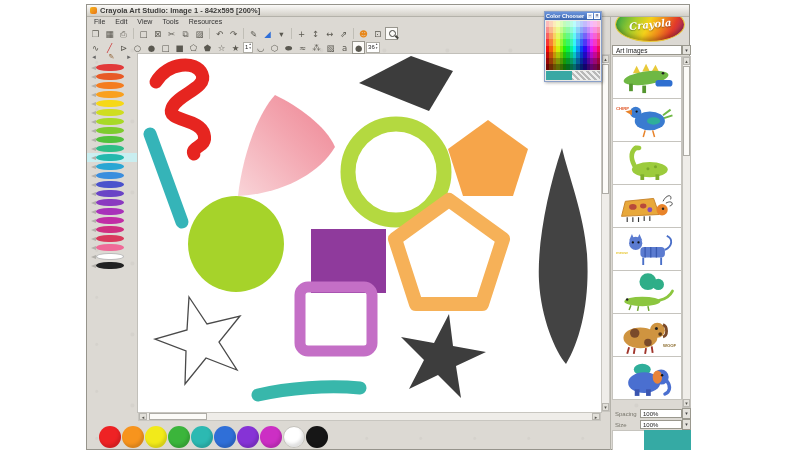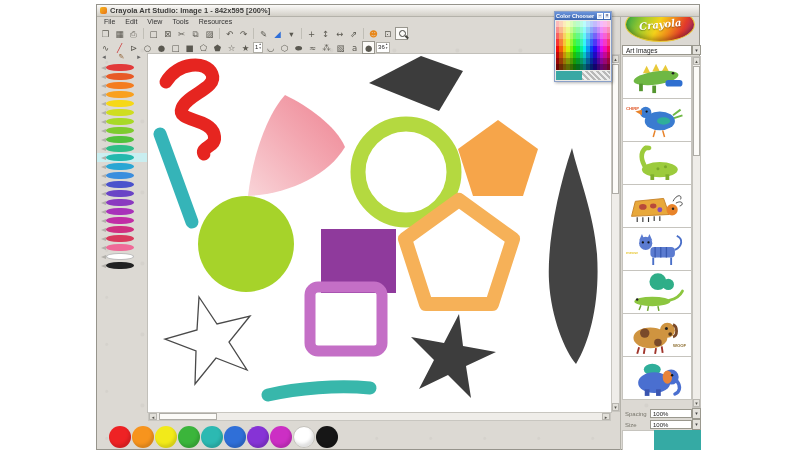--- a/index.html
+++ b/index.html
@@ -1,17 +1,17 @@
 <!DOCTYPE html>
 <html><head>
 <meta charset="utf-8">
 <style>
   *{margin:0;padding:0;box-sizing:border-box}
   body{width:800px;height:450px;background:#fff;font-family:"Liberation Sans",sans-serif;position:relative;overflow:hidden}
-  .window{position:absolute;left:96px;top:4px;width:604px;height:446px;background:#dcd9d3;border:1px solid #96948c;
+  .window{position:absolute;left:86px;top:4px;width:604px;height:446px;background:#dcd9d3;border:1px solid #96948c;
     background-image:radial-gradient(circle at 18% 22%, rgba(0,0,0,.03) 1px, transparent 2px),radial-gradient(circle at 72% 64%, rgba(0,0,0,.03) 1.5px, transparent 2.5px);background-size:54px 47px,63px 71px;}
   .titlebar{position:absolute;left:0;top:0;right:0;height:12px;background:linear-gradient(#fbfaf8,#d2cfc7);border-bottom:1px solid #b4b2aa;display:flex;align-items:center;gap:3px;padding:0 3px;z-index:3}
   .app-icon{width:7px;height:7px;border-radius:2px;background:linear-gradient(135deg,#f7b61a,#e8731a);flex:none}
   .title-text{font-size:7.5px;font-weight:bold;color:#3a3a38;white-space:nowrap}
   .menubar{position:absolute;left:0;top:12px;height:9px;display:flex;align-items:center;padding-left:2px;font-size:7px;color:#333;z-index:2}
   .menu-item{padding:0 5px}
   .tb{position:absolute;left:2px;display:flex;align-items:center;gap:1px;height:14px;z-index:2}
   #tb1{top:21px}#tb2{top:35px}
   .tb-btn{width:13px;height:13px;line-height:12px;text-align:center;font-size:8.5px;color:#5a5850;font-family:"DejaVu Sans",sans-serif;border:1px solid transparent;flex:none}
   .tb-btn.pressed{background:#fcfbf8;border-color:#98968e}

